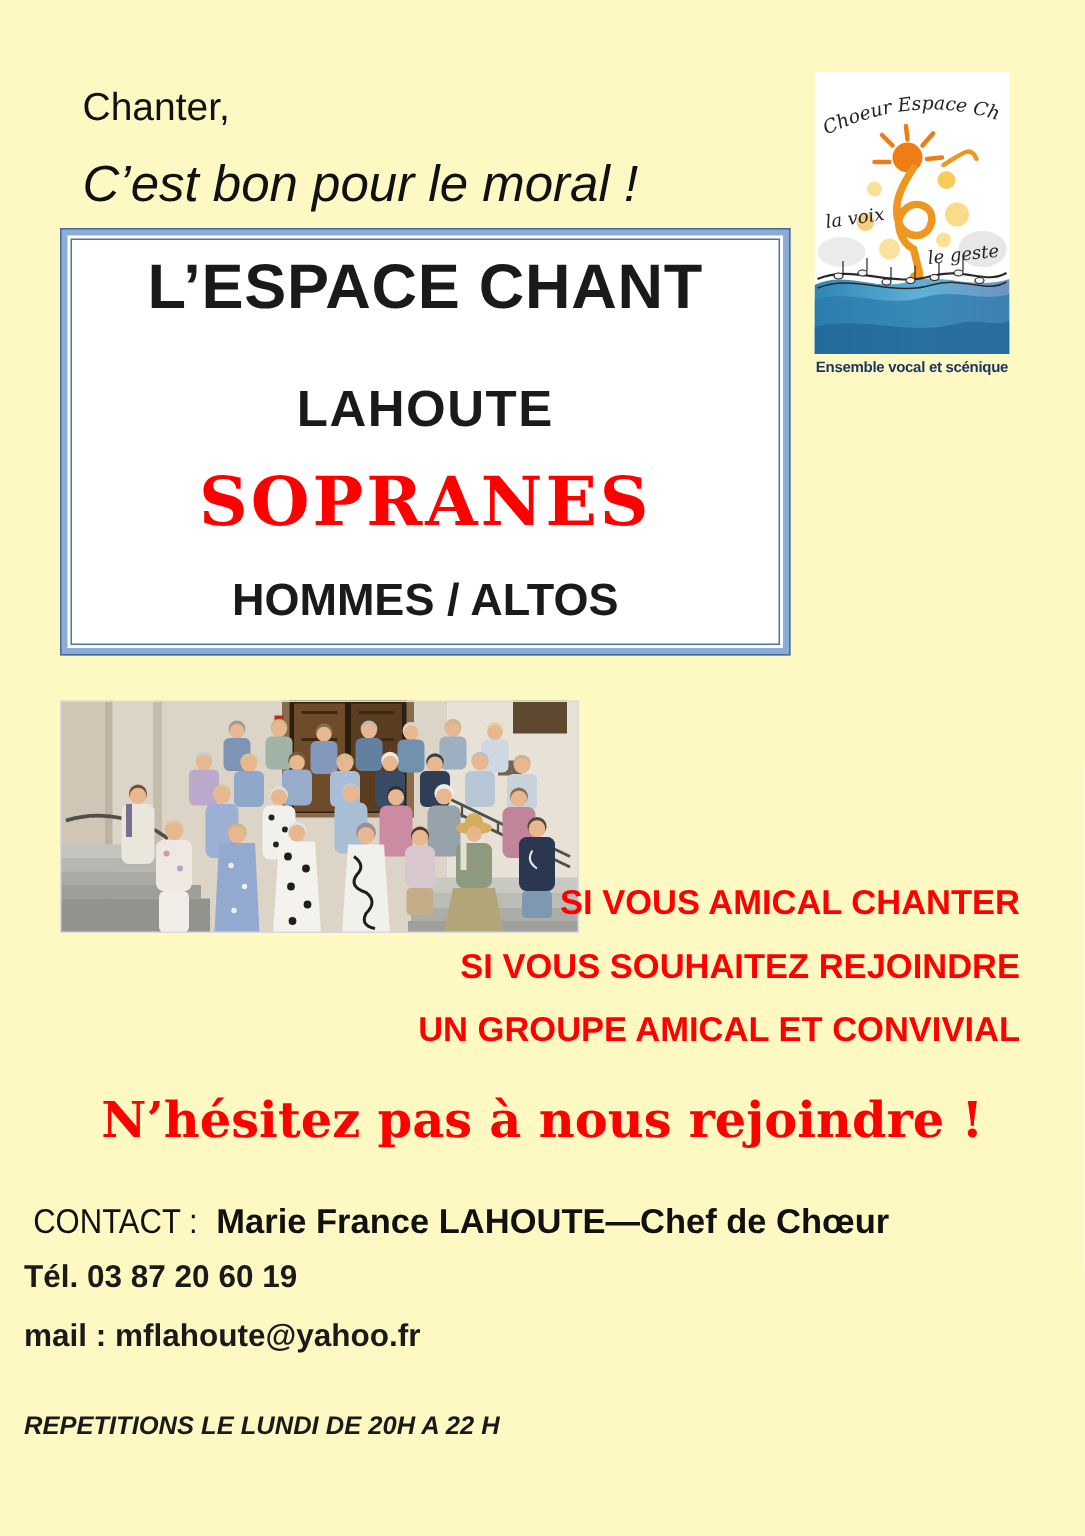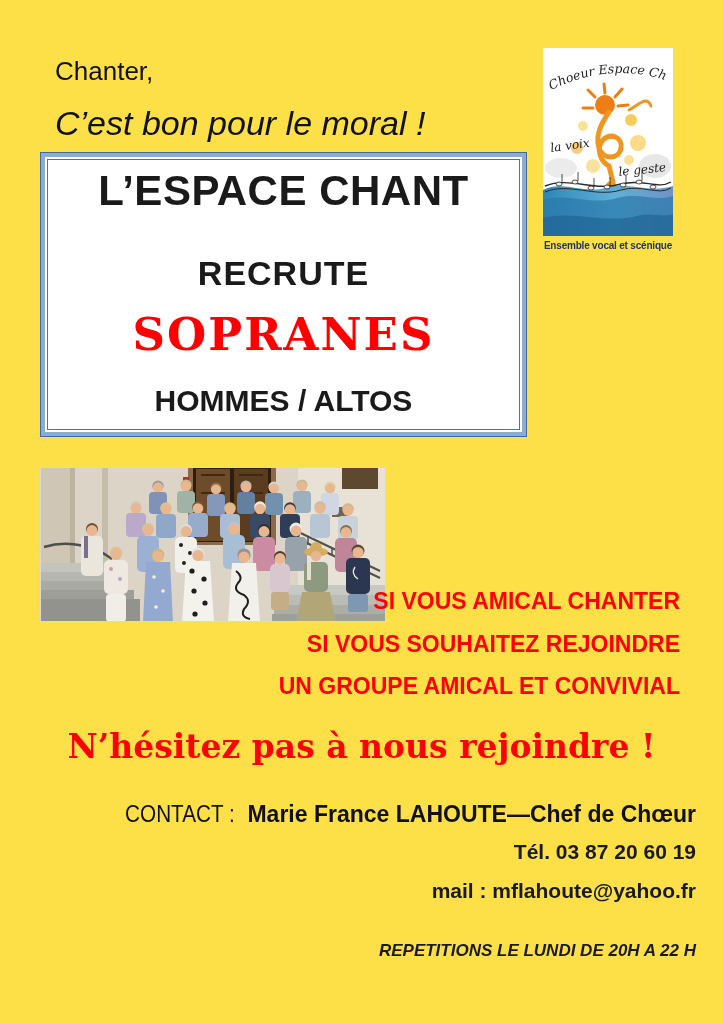--- a/index.html
+++ b/index.html
@@ -1,17 +1,17 @@
 <!DOCTYPE html>
 <html><head>
 <meta charset="utf-8">
 <style>
   html,body{margin:0;padding:0;background:#fff;}
   .page{
-    position:relative;width:723px;height:1024px;background:#fde047;
+    position:relative;width:723px;height:1024px;background:#fef9c3;
     font-family:"Liberation Sans",sans-serif;color:#1a1a1a;overflow:hidden;
   }
   .abs{position:absolute;}
 
   
   .hdr1{left:55px;top:56px;font-size:26px;color:#111;}
   .hdr2{left:55px;top:104px;font-size:34px;font-style:italic;color:#111;}
 
   
   .logo{left:533px;top:48px;width:150px;text-align:center;}
@@ -38,21 +38,21 @@
   .pitch{right:43px;text-align:right;color:#ff0000;font-weight:bold;font-size:23px;white-space:nowrap;}
   .pitch1{top:588px;}
   .pitch2{top:631px;}
   .pitch3{top:673px;}
 
   
   .cta{left:0;top:727px;width:723px;text-align:center;
     font-family:"DejaVu Serif",serif;font-size:33px;font-weight:bold;color:#ff0000;white-space:nowrap;}
 
   
-  .cline{left:0;width:696px;text-align:right;white-space:nowrap;}
+  .cline{left:16px;width:696px;text-align:left;white-space:nowrap;}
   .contact1{top:801px;font-size:23px;font-weight:bold;color:#111;}
   .contact-label{font-weight:400;display:inline-block;transform:scaleX(0.9);transform-origin:center;}
   .contact2{top:840px;font-size:21px;font-weight:bold;}
   .contact3{top:879px;font-size:21px;font-weight:bold;}
   .footerline{top:941px;font-size:17px;font-weight:bold;font-style:italic;}
 </style>
 </head>
 <body>
 
 <div class="page">
@@ -117,21 +117,21 @@
       </g>
       <text x="76" y="128" font-family="'DejaVu Serif',serif" font-style="italic" font-size="12" fill="#222" transform="rotate(-6 76 128)">le geste</text>
     </svg>
     <div class="logo-caption">Ensemble vocal et scénique</div>
   </div>
 
   <div class="abs title-box">
     <div class="title-box-mid">
       <div class="title-box-inner">
         <div class="boxline t1">L’ESPACE CHANT</div>
-        <div class="boxline t2">RECRUTE</div>
+        <div class="boxline t2">LAHOUTE</div>
         <div class="boxline t3">SOPRANES</div>
         <div class="boxline t4">HOMMES / ALTOS</div>
       </div>
     </div>
   </div>
 
   <div class="abs photo" role="img" aria-label="Photo de groupe de la chorale sur les marches d’un bâtiment">
     <svg width="346" height="155" viewBox="0 0 346 155">
 
       <rect width="346" height="155" fill="#dcd4c6"></rect>

